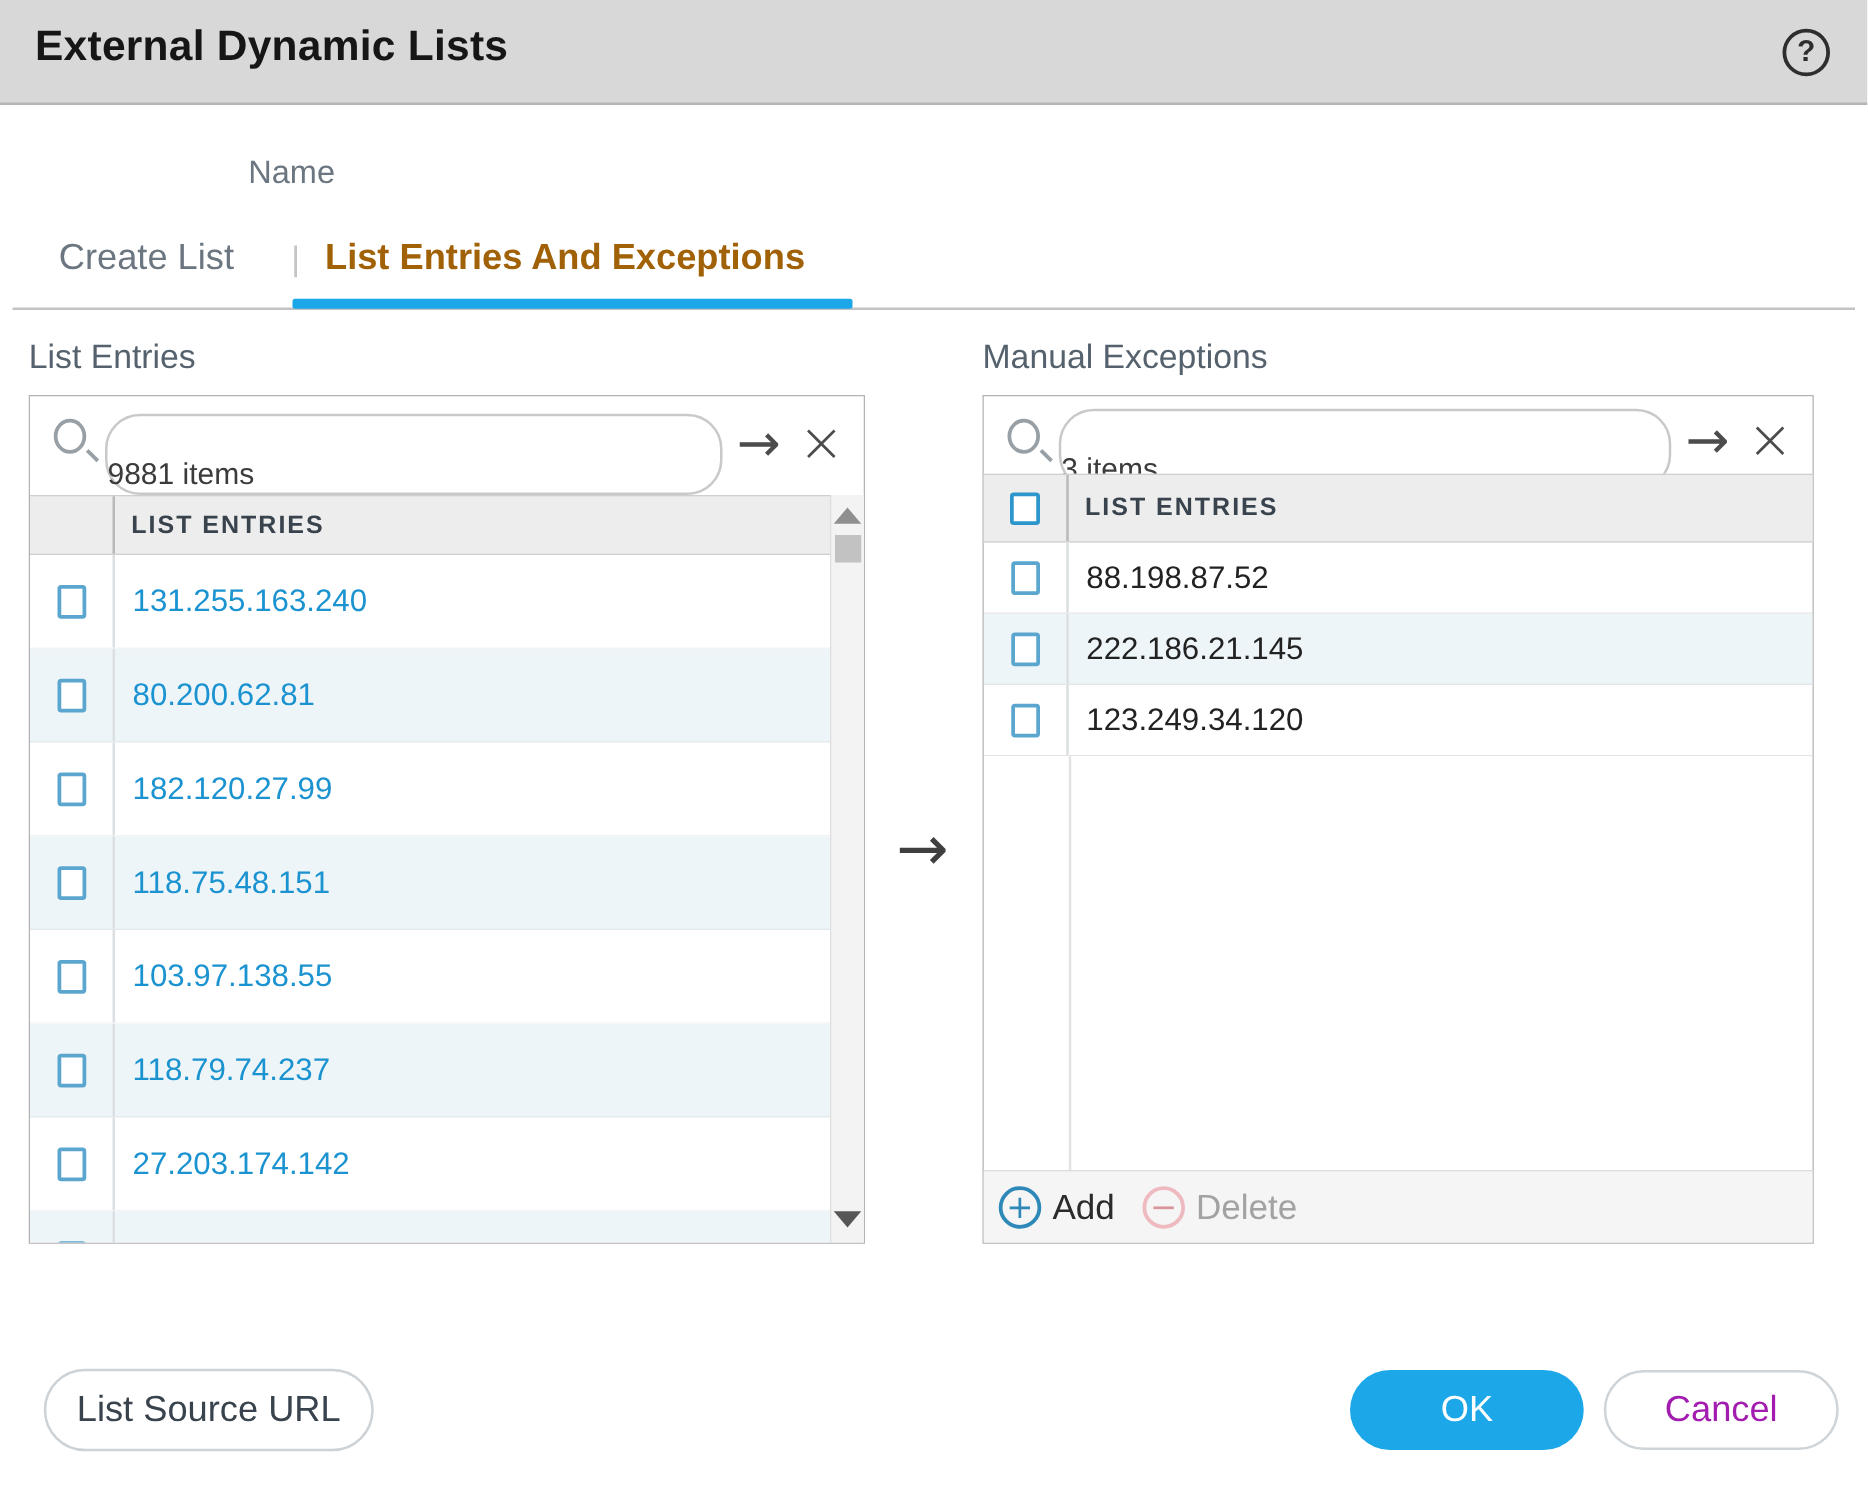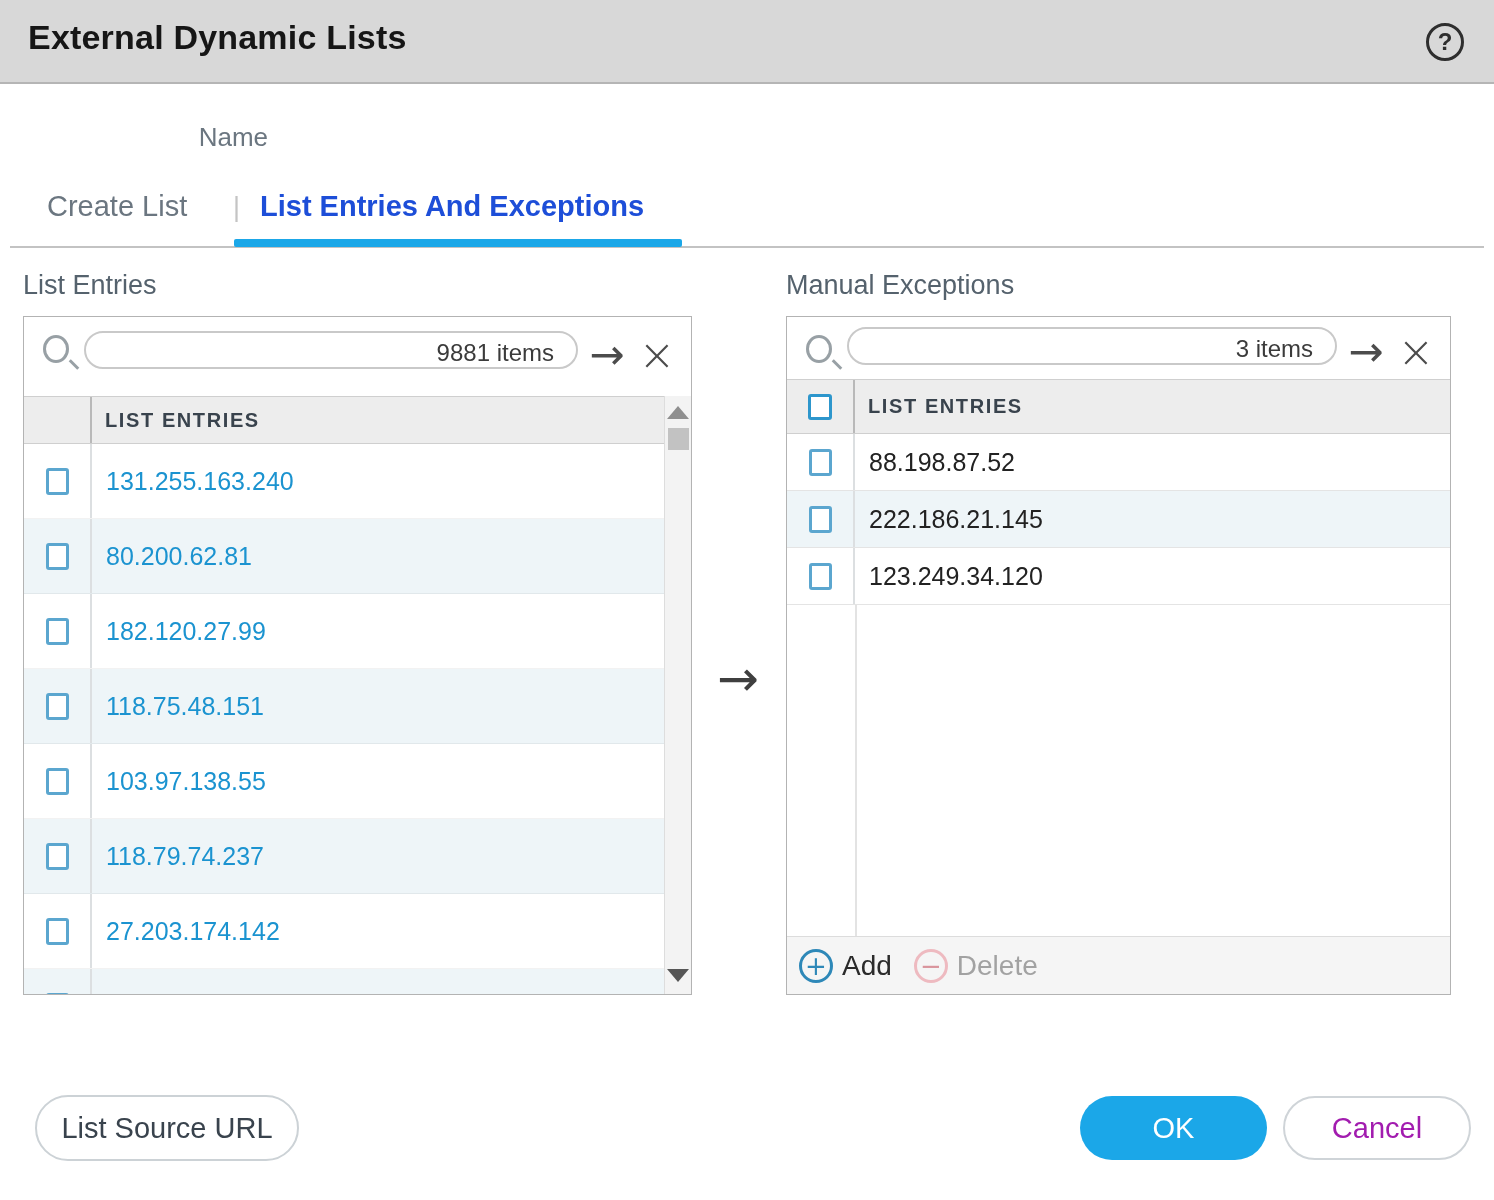--- a/index.html
+++ b/index.html
@@ -22,21 +22,21 @@
   #name-label { left:0; top:122px; width:268px; text-align:right; font-size:26px;
                 color:#6b7680; }
   #name-input { left:283px; top:113px; width:1180px; height:48px;
                 border:1px solid #c9c9c9; border-radius:3px; padding:0 14px;
                 font-size:24px; color:#222; font-family:inherit; }
 
   
   .tab { position:absolute; top:190px; font-size:29px; cursor:pointer; }
   #tab-create { left:47px; color:#6b7680; }
   #tab-pipe   { left:233px; top:192px; color:#c4c4c4; font-size:27px; }
-  #tab-entries{ left:260px; color:#1d4ed8; font-weight:bold; }
+  #tab-entries{ left:260px; color:#a16207; font-weight:bold; }
   #tab-hairline { left:10px; top:246px; width:1474px; height:2px; background:#c3c3c3; }
   #tab-underline{ left:234px; top:239px; width:448px; height:8px; border-radius:2px; }
 
   
   .panel-heading { position:absolute; top:270px; font-size:27px; color:#55626d; }
   #lh { left:23px; } #rh { left:786px; }
 
   
   .panel { position:absolute; top:316px; height:679px; border:1px solid #b3b3b3;
            background:#fff; }
@@ -44,22 +44,22 @@
   #rpanel { left:786px; width:665px; }
 
   
   .srow { position:absolute; left:0; top:0; right:0; }
   #lpanel .srow { height:79px; } #rpanel .srow { height:62px; }
   .mag { position:absolute; left:16px; top:16px; width:44px; height:44px; }
   .mag .lens { position:absolute; left:3px; top:2px; width:26px; height:28px;
                border:3px solid #98a0a5; border-radius:50%; }
   .mag .handle { position:absolute; left:28px; top:30px; width:12px; height:3px;
                  background:#98a0a5; transform:rotate(45deg); }
-  .pill { position:absolute; left:60px; top:14px; height:38px; border:2px solid #c9c9c9;
-          border-radius:28px; background:#fff; display:flex; align-items:flex-end; }
+  .pill { position:absolute; left:60px; top:14px; height:65px; border:2px solid #c9c9c9;
+          border-radius:28px; background:#fff; display:flex; align-items:flex-start;flex-direction:column; }
   #lpanel .pill { width:494px; } #rpanel .pill { width:490px; top:10px; }
   .pill input { flex:1; border:none; outline:none; font-size:23px; height:100%;
                 background:transparent; padding-left:22px; min-width:0; font-family:inherit; }
   .pill .count { padding-right:22px; font-size:24px; color:#3b3b3b; white-space:nowrap; }
   .sbtn { position:absolute; top:8px; width:46px; height:60px; text-align:center;
           color:#4c4c4c; cursor:pointer; background:none; border:none; }
   .sbtn.arrow { font-size:42px; line-height:58px; font-family:"DejaVu Sans",sans-serif; }
   .sbtn.clear { font-size:44px; line-height:56px; font-weight:300;
                 font-family:"DejaVu Sans",sans-serif; }
   #lpanel .sbtn.arrow { left:560px; } #lpanel .sbtn.clear { left:610px; }

